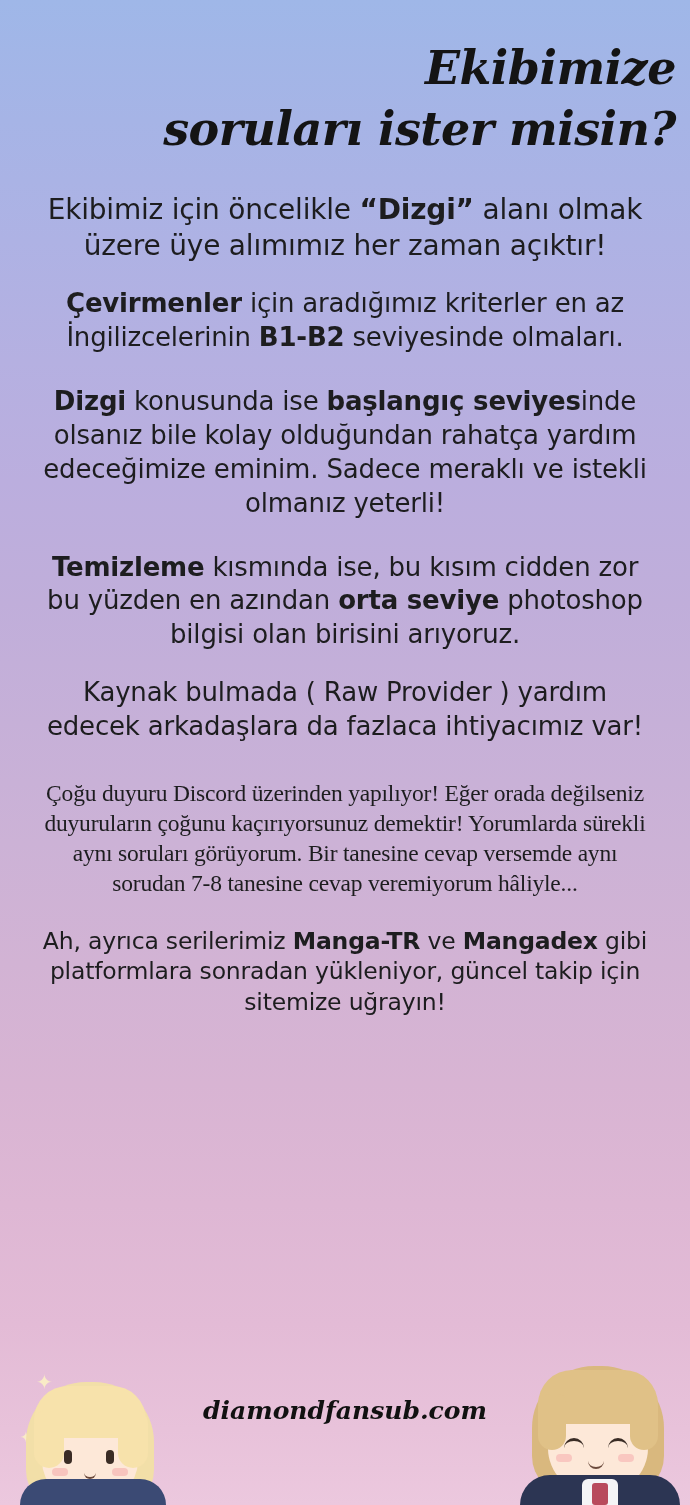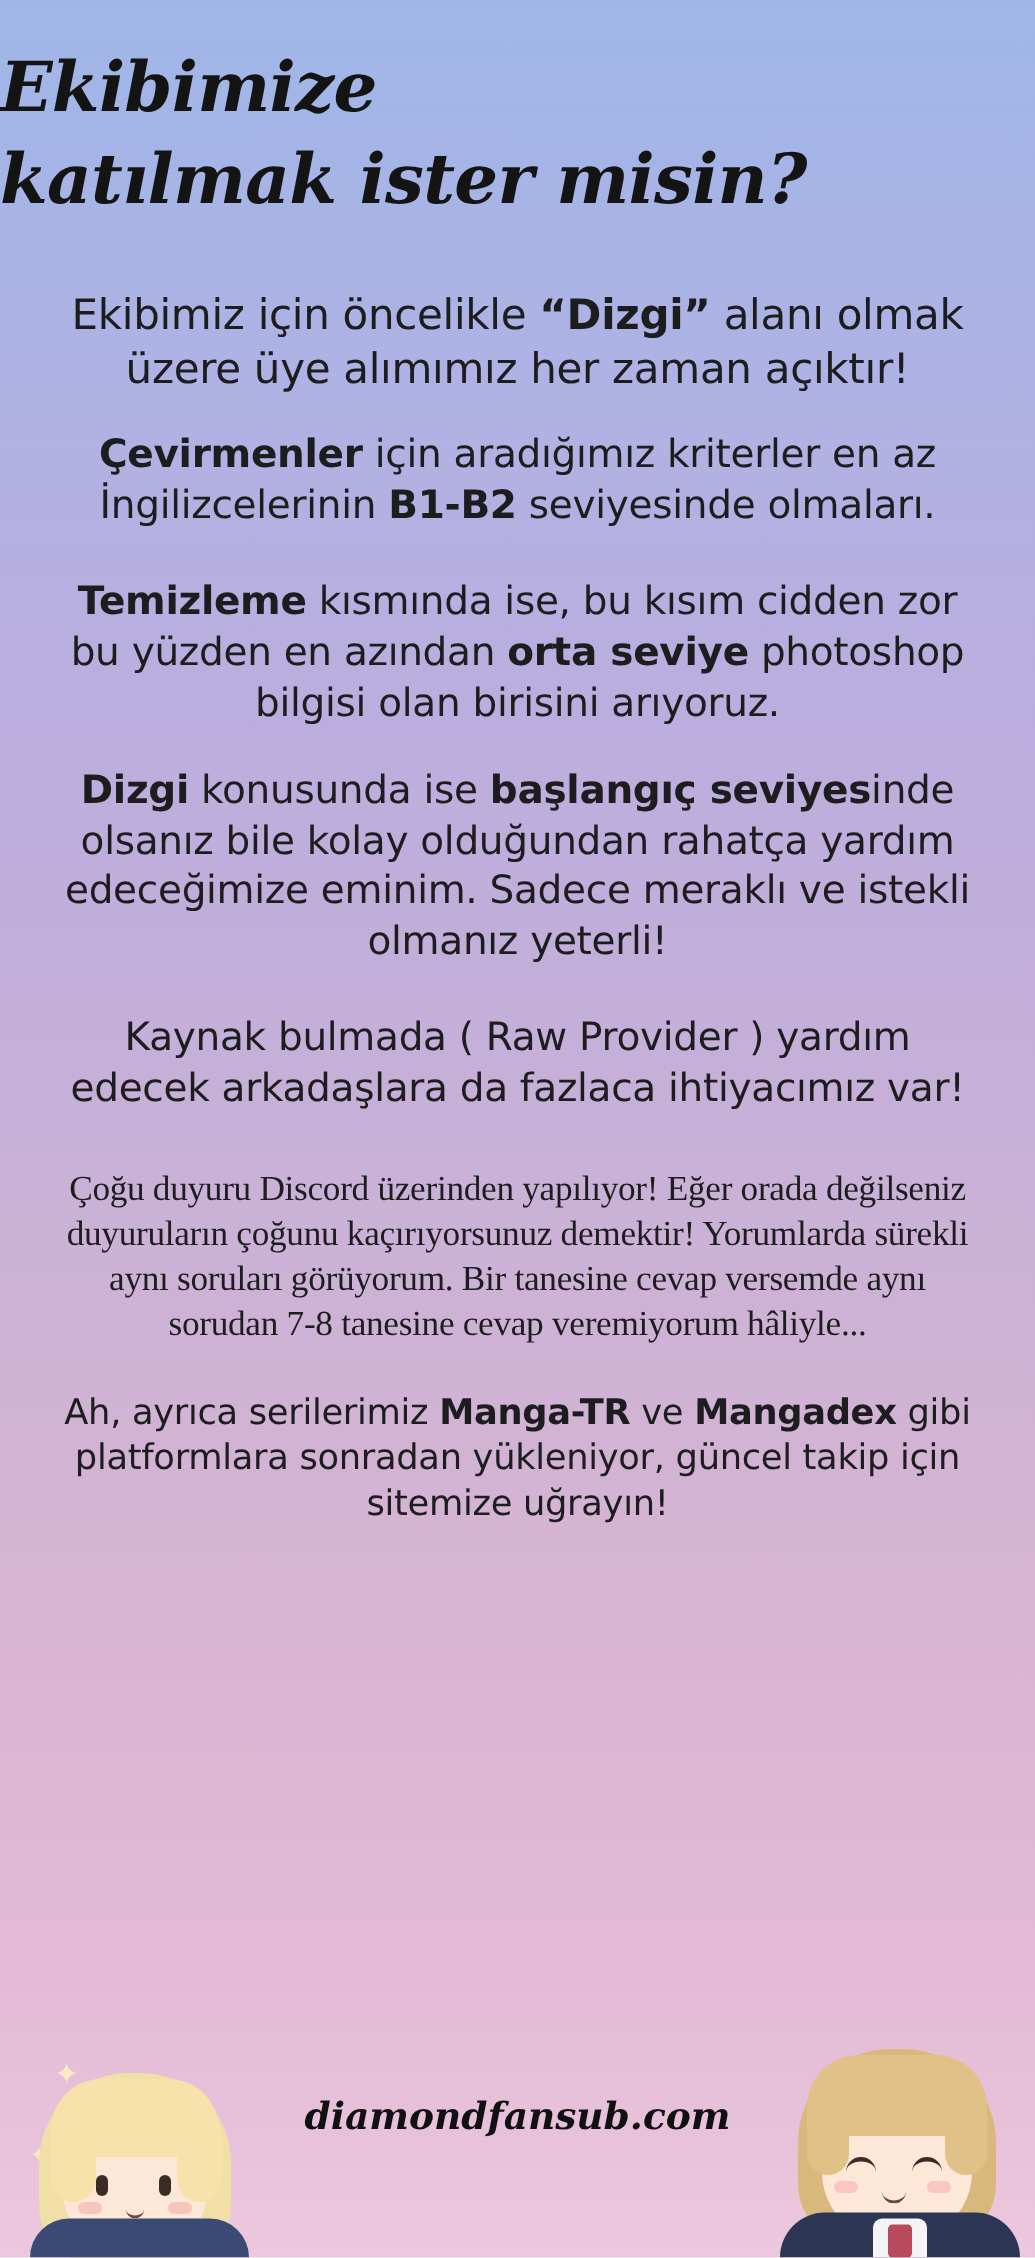--- a/index.html
+++ b/index.html
@@ -30,24 +30,24 @@
         #d8b4d3 72%,
         #deb7d4 80%,
         #e3bbd6 88%,
         #e8c2da 95%,
         #ecc8de 100%);
     overflow: hidden;
     box-sizing: border-box;
   }
   .title {
     position: absolute;
-    top: 28px;
+    top: 38px;
     left: 0;
     width: 676px;
-    text-align: left;
+    text-align: right;
     font-family: "DejaVu Serif", serif;
     font-style: italic;
     font-weight: bold;
     font-size: 46px;
     line-height: 1.32;
     color: #141414;
     letter-spacing: -0.5px;
   }
   .title .l2 { display: block; }
 
@@ -270,32 +270,32 @@
     border-radius: 3px;
   }
 </style>
 </head>
 <body>
 
 <div class="poster">
 
   <div class="title">
     <span>Ekibimize</span>
-    <span class="l2">katılmak ister misin?</span>
+    <span class="l2">soruları ister misin?</span>
   </div>
 
   <div class="body-text">
 
     <p class="para p1"><span>Ekibimiz için öncelikle </span><span class="b">“Dizgi”</span><span> alanı olmak üzere üye alımımız her zaman açıktır!</span></p>
 
     <p class="para p2"><span class="b">Çevirmenler</span><span> için aradığımız kriterler en az İngilizcelerinin </span><span class="b">B1-B2</span><span> seviyesinde olmaları.</span></p>
 
+    <p class="para p4"><span class="b">Dizgi</span><span> konusunda ise </span><span class="b">başlangıç seviyes</span><span>inde olsanız bile kolay olduğundan rahatça yardım edeceğimize eminim. Sadece meraklı ve istekli olmanız yeterli!</span></p>
+
     <p class="para p3"><span class="b">Temizleme</span><span> kısmında ise, bu kısım cidden zor bu yüzden en azından </span><span class="b">orta seviye</span><span> photoshop bilgisi olan birisini arıyoruz.</span></p>
-
-    <p class="para p4"><span class="b">Dizgi</span><span> konusunda ise </span><span class="b">başlangıç seviyes</span><span>inde olsanız bile kolay olduğundan rahatça yardım edeceğimize eminim. Sadece meraklı ve istekli olmanız yeterli!</span></p>
 
     <p class="para p5">Kaynak bulmada ( Raw Provider ) yardım edecek arkadaşlara da fazlaca ihtiyacımız var!</p>
 
 
     <p class="para p7">Çoğu duyuru Discord üzerinden yapılıyor! Eğer orada değilseniz duyuruların çoğunu kaçırıyorsunuz demektir! Yorumlarda sürekli aynı soruları görüyorum. Bir tanesine cevap versemde aynı sorudan 7-8 tanesine cevap veremiyorum hâliyle...</p>
 
     <p class="para p8"><span>Ah, ayrıca serilerimiz </span><span class="b">Manga-TR</span><span> ve </span><span class="b">Mangadex</span><span> gibi platformlara sonradan yükleniyor,  güncel takip için sitemize uğrayın!</span></p>
 
   </div>
 

